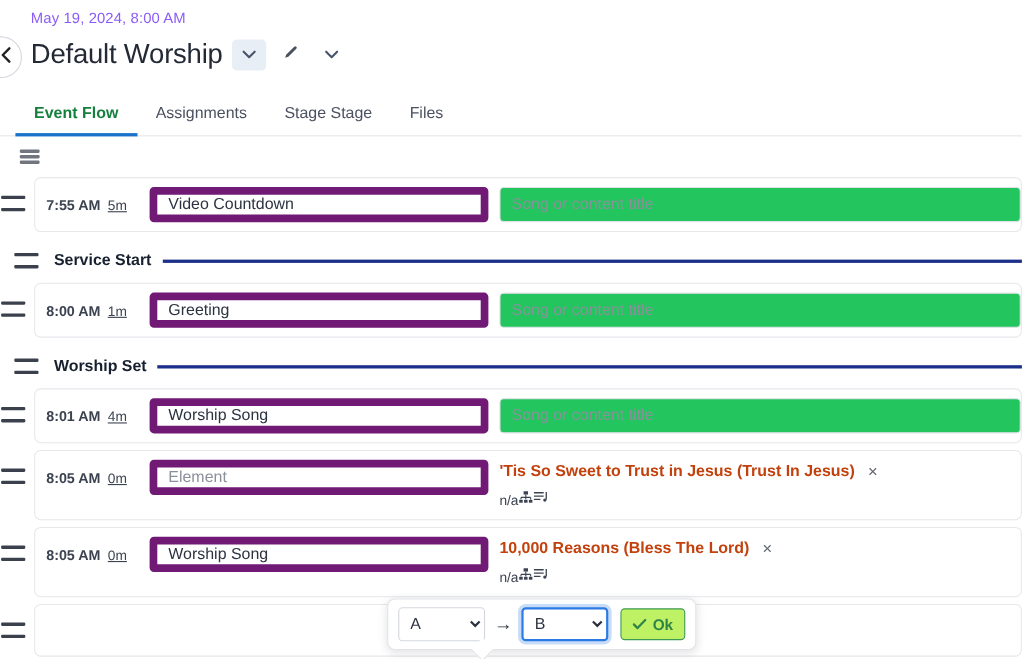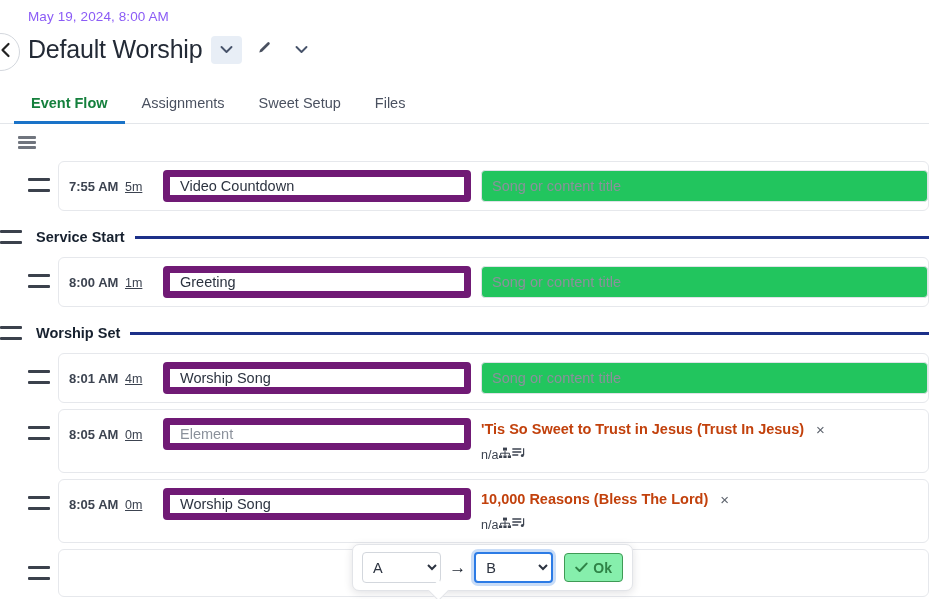--- a/index.html
+++ b/index.html
@@ -99,21 +99,21 @@
     width: 18px; height: 13px;
     display: flex; flex-direction: column; justify-content: space-between;
     cursor: pointer;
   }
   .ham i { display: block; height: 2.6px; background: #70757e; border-radius: 1px; }
 
   .row {
     display: flex; align-items: flex-start;
     position: relative;
     min-height: 50px;
-    padding-left: 28px;
+    padding-left: 1px;
   }
   .grip {
     width: 22px; height: 14px;
     margin-top: 17px; margin-right: 8px;
     display: flex; flex-direction: column; justify-content: space-between;
     cursor: grab;
     flex: 0 0 auto;
   }
   .grip i { display: block; height: 3px; background: #3b414c; border-radius: 1px; }
 
@@ -196,20 +196,21 @@
   }
   .meta-row {
     display: flex; align-items: center;
     padding-top: 9px;
   }
   .meta-na { font-size: 12.5px; color: #3c4350; }
 
   
   .section {
     display: flex; align-items: center;
+    padding-left: 13px;
     height: 40px;
   }
   .section .grip { margin-top: 0; }
   .sec-label {
     font-size: 14.5px; font-weight: 700;
     color: #16202e;
     margin-left: 6px;
     white-space: nowrap;
   }
   .sec-line {
@@ -262,21 +263,21 @@
     font-size: 17px;
     color: #1d2430;
     margin: 0 8px;
     line-height: 1;
   }
   .ok-btn {
     margin-left: 11px;
     height: 29px;
     border: 1px solid #3f9a55;
     border-radius: 4px;
-    background: #86efac;
+    background: #bef264;
     color: #2f8347;
     font-size: 14px;
     font-weight: 700;
     font-family: "Liberation Sans", sans-serif;
     display: flex; align-items: center; gap: 5px;
     padding: 0 10px;
     cursor: pointer;
   }
 </style>
 </head>
@@ -318,21 +319,21 @@
             <path d="M1.5 2 6.5 7l5-5" stroke="#47536a" stroke-width="1.9" fill="none" stroke-linecap="round" stroke-linejoin="round"></path>
           </svg>
       </span>
     </button>
   </div>
 </div>
 
 <div class="tabs">
   <div class="tab active">Event Flow</div>
   <div class="tab">Assignments</div>
-  <div class="tab">Sweet Setup</div>
+  <div class="tab">Stage Stage</div>
   <div class="tab">Files</div>
 </div>
 
 <div class="flow">
 
   <div class="flow-toolbar">
     <div class="ham">
         <i></i>
         <i></i>
         <i></i>

